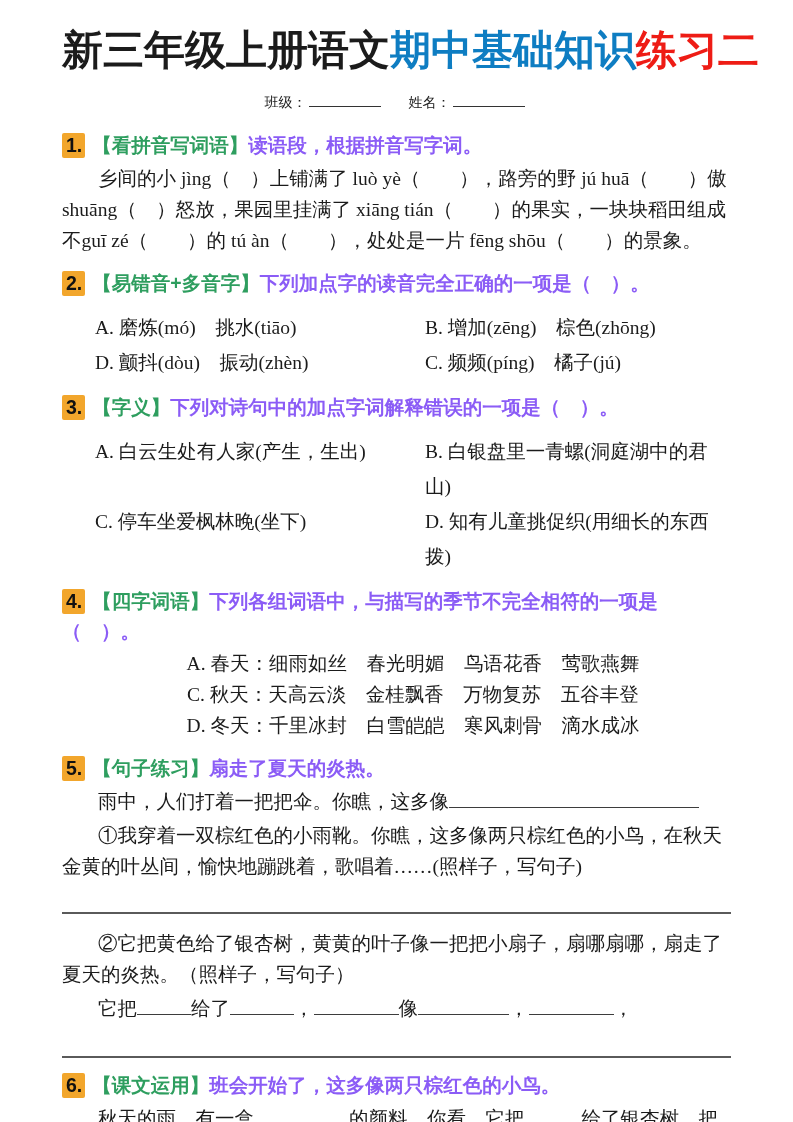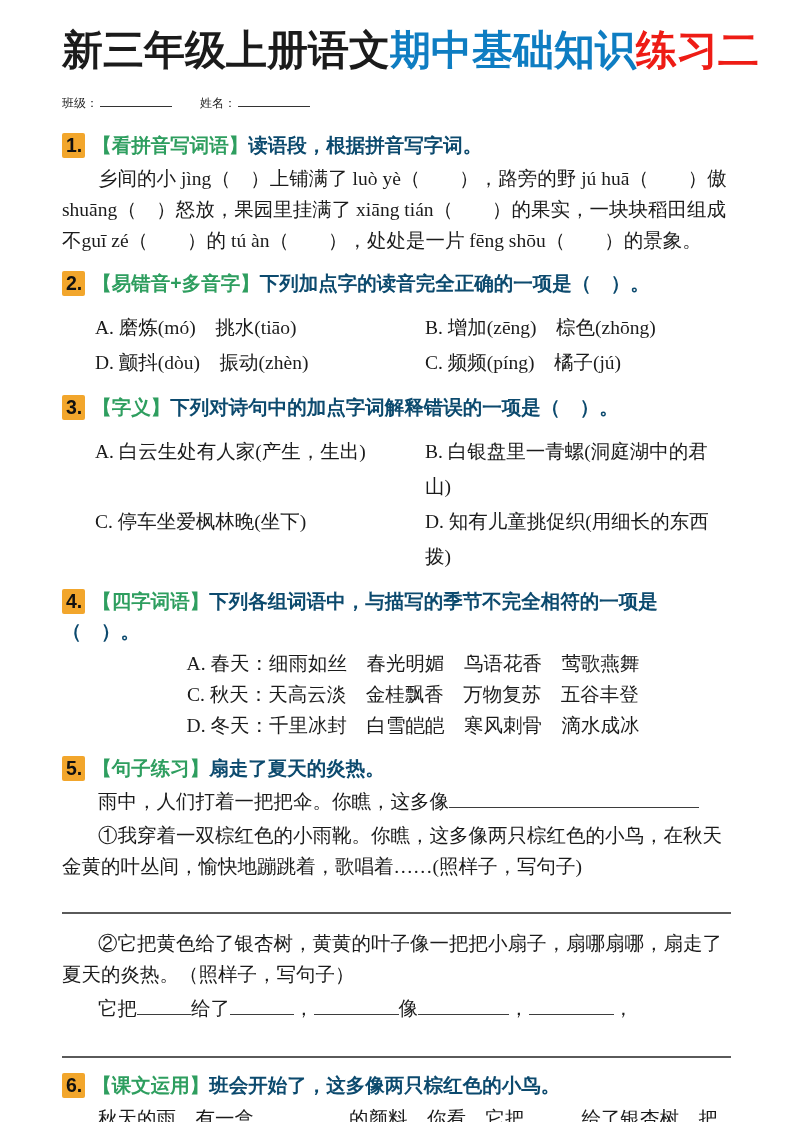--- a/index.html
+++ b/index.html
@@ -4,29 +4,29 @@
 <style>
   html,body{margin:0;padding:0;background:#fff;}
   body{width:793px;height:1122px;font-family:"Liberation Serif",serif;color:#1b1b1b;overflow:hidden;}
   .page{box-sizing:border-box;width:793px;height:820px;padding:24px 62px 16px 62px;}
   
   .title{margin:0;text-align:center;font-family:"Liberation Sans",sans-serif;
          font-weight:bold;font-size:41px;line-height:52px;white-space:nowrap;letter-spacing:0;}
   .t-blue{color:#0e7dc2;}
   .t-red{color:#ee1c15;}
   
-  .id-row{margin:12px 2px 4px 0;text-align:left;font-size:12px;line-height:30px;}
+  .id-row{margin:12px 2px 4px 0;text-align:center;font-size:14px;line-height:30px;}
   .wline{display:inline-block;width:72px;height:14px;border-bottom:1.6px solid #333;margin:0 2px;}
   .id-gap{display:inline-block;width:26px;}
   
   section{margin-top:12px;}
   .sec-head{font-family:"Liberation Sans",sans-serif;font-weight:bold;font-size:19.5px;line-height:30px;}
   .num{background:#f2a62c;color:#111;padding:1px 3px 2px 4px;border-radius:2px;margin-right:7px;}
   .tag{color:#2e9e5f;}
-  .prompt{color:#0c4a6e;}
+  .prompt{color:#8b5cf6;}
   .sec-body{font-size:19.5px;line-height:31px;margin:3px 0 0 0;}
   .indent{text-indent:36px;}
   .opt-grid{display:grid;grid-template-columns:330px 1fr;padding-left:33px;
             font-size:19.5px;line-height:35px;margin-top:12px;}
   .opt-list{padding-left:33px;font-size:19.5px;line-height:31px;margin-top:2px;text-align:center;}
   
   .dotted{position:relative;display:inline-block;}
   .dotted::after{content:"\2022";position:absolute;left:50%;transform:translateX(-50%);
                  bottom:-0.62em;font-size:9px;color:#1b1b1b;}
   

